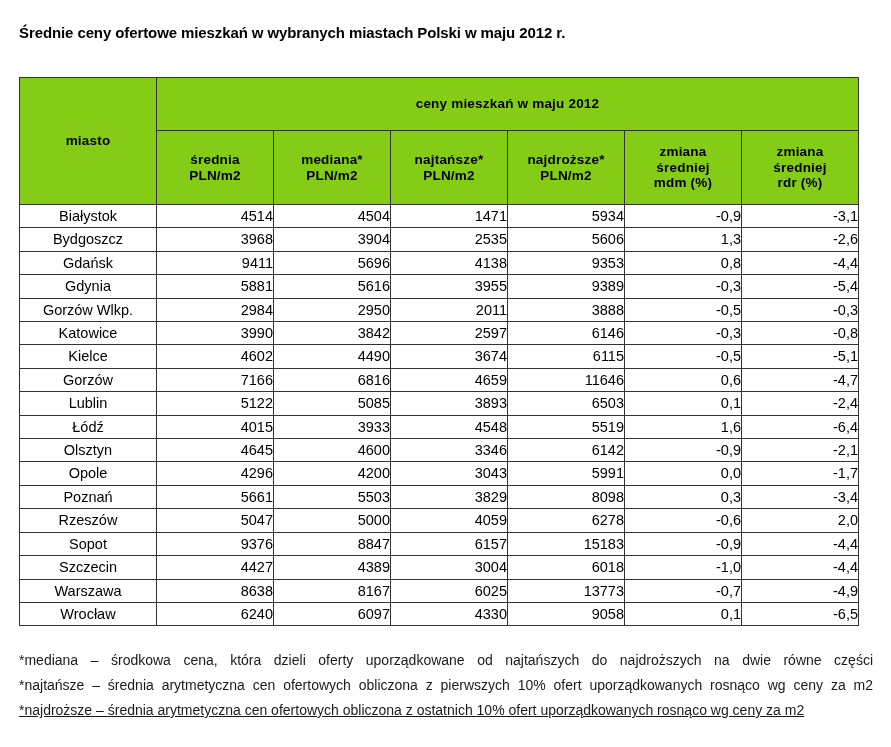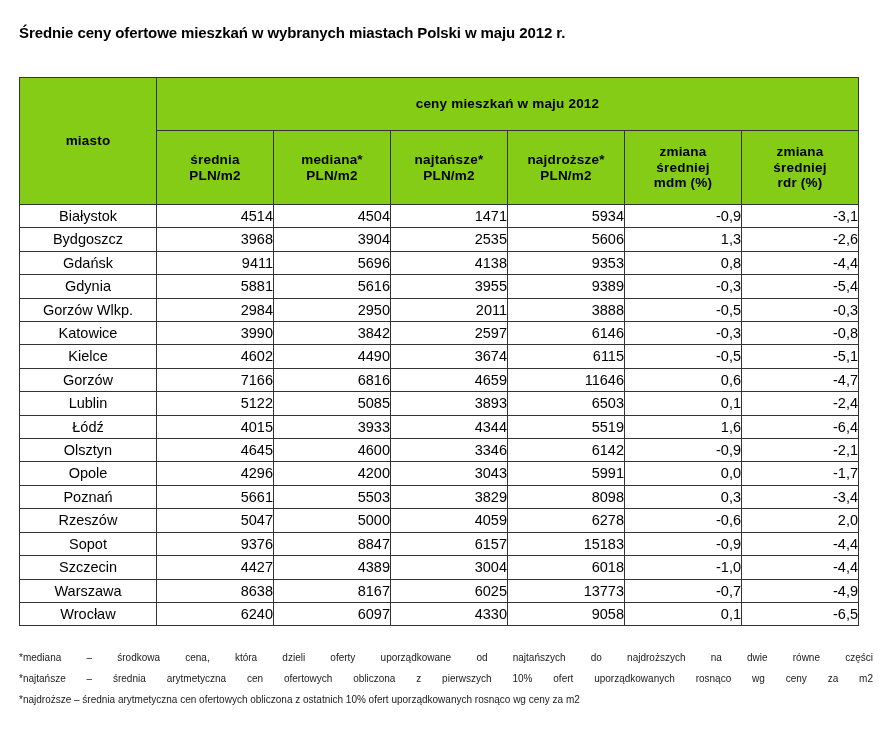--- a/index.html
+++ b/index.html
@@ -88,32 +88,32 @@
     text-align: right;
     padding-right: 7px;
   }
 
   
   #footnotes {
     position: absolute;
     left: 19px;
     top: 653px;
     width: 854px;
-    font-size: 10px;
+    font-size: 14px;
     color: #1a1a1a;
   }
   #footnotes .fn {
     display: block;
     text-align: justify;
     text-align-last: left;
     line-height: 1.0;
     margin-bottom: 11px;
     white-space: normal;
   }
-  #footnotes .fn:last-child { margin-bottom: 13px; }
+  #footnotes .fn:last-child { margin-bottom: 13px; text-decoration: underline; }
   #footnotes .fn.justify-full { text-align-last: justify; }
 </style>
 </head>
 <body>
 
 <div id="page-title">Średnie ceny ofertowe mieszkań w wybranych miastach Polski w maju 2012 r.</div>
 
 <table id="price-table">
   <thead>
     <tr>
@@ -228,21 +228,21 @@
         <td class="num">5085</td>
         <td class="num">3893</td>
         <td class="num">6503</td>
         <td class="num">0,1</td>
         <td class="num">-2,4</td>
       </tr>
       <tr>
         <td class="city">Łódź</td>
         <td class="num">4015</td>
         <td class="num">3933</td>
-        <td class="num">4344</td>
+        <td class="num">4548</td>
         <td class="num">5519</td>
         <td class="num">1,6</td>
         <td class="num">-6,4</td>
       </tr>
       <tr>
         <td class="city">Olsztyn</td>
         <td class="num">4645</td>
         <td class="num">4600</td>
         <td class="num">3346</td>
         <td class="num">6142</td>

